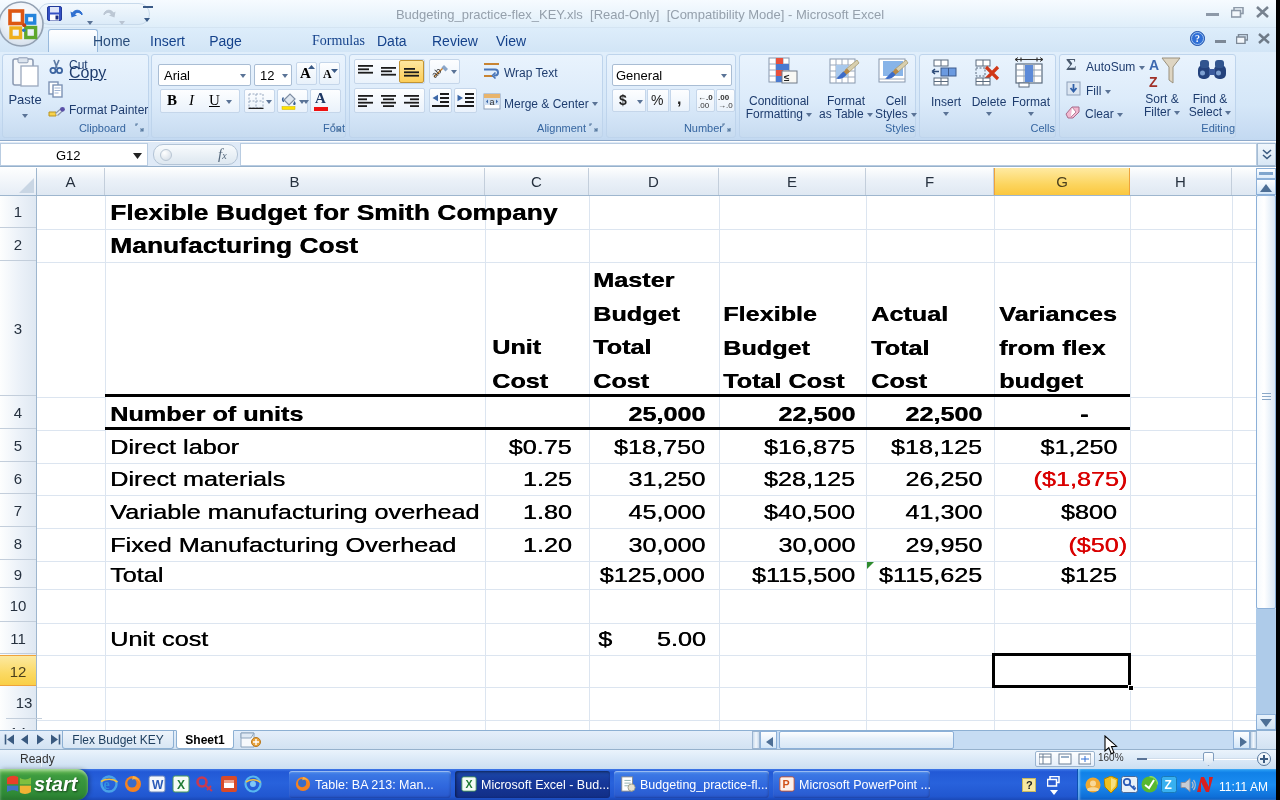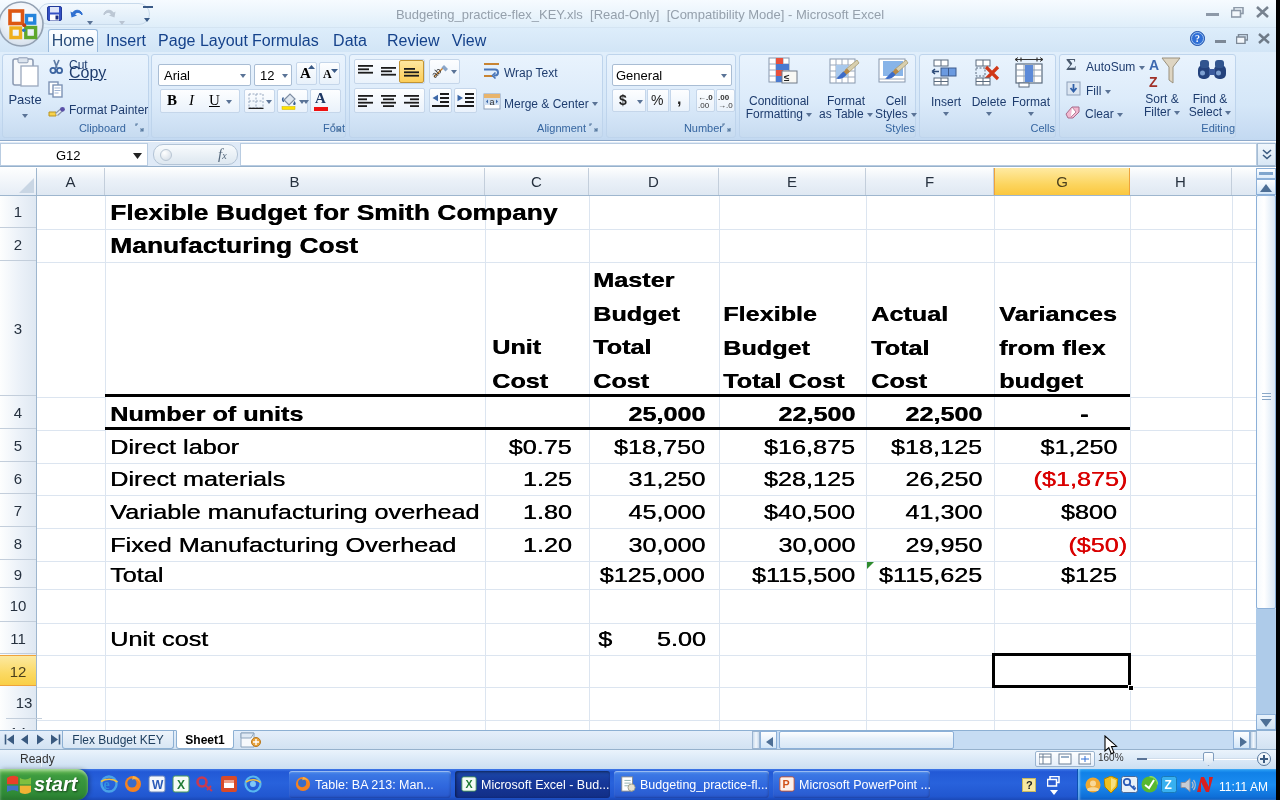--- a/index.html
+++ b/index.html
@@ -1,20 +1,20 @@
 <!DOCTYPE html>
 <html><head><meta charset="utf-8"><style>
 *{margin:0;padding:0;box-sizing:border-box;}
 html,body{width:1280px;height:800px;overflow:hidden;font-family:"Liberation Sans",sans-serif;}
 body{position:relative;background:#fff;}
 .abs{position:absolute;}
 .cell{position:absolute;font-size:21px;color:#000;white-space:nowrap;text-shadow:0.4px 0 0 currentColor;}
 .b{font-weight:bold;}
 .red{color:#d90000;}
-.rtab{position:absolute;top:30px;height:22px;line-height:22px;font-size:16px;color:#15428b;text-align:center;}
+.rtab{position:absolute;top:30px;height:22px;line-height:22px;font-size:14px;color:#15428b;text-align:center;padding-left:45px;}
 .gl{position:absolute;background:#dce5f0;}
 .ch{position:absolute;top:0;height:27px;line-height:27px;text-align:center;font-size:15px;color:#26313f;border-right:1px solid #c3cedb;}
 .rh{position:absolute;left:0;width:36px;text-align:center;font-size:15px;color:#26313f;border-bottom:1px solid #c3cedb;}
 .glabel{position:absolute;bottom:3px;left:0;right:0;text-align:right;font-size:11px;color:#3565a0;}
 .rbtxt{font-size:11px;color:#1e3c6e;position:absolute;white-space:nowrap;}
 .dd{display:inline-block;width:0;height:0;border-left:3px solid transparent;border-right:3px solid transparent;border-top:4px solid #5a7396;vertical-align:middle;}
 </style></head>
 <body>
 
 <div class="abs" style="left:0;top:0;width:1280px;height:28px;background:linear-gradient(#f6fbff,#eaf4fc 55%,#dfeefa);border-bottom:1px solid #d4e4f2;"></div>
@@ -72,21 +72,21 @@
 </svg>
 <svg class="abs" style="left:1256px;top:6px;" width="13" height="12" viewBox="0 0 13 12">
   <path d="M1 1 L12 11 M12 1 L1 11" stroke="#77828f" stroke-width="2.6"></path>
 </svg>
 
 <div class="abs" style="left:0;top:28px;width:1280px;height:24px;background:linear-gradient(#ddedfb,#d2e5f6);"></div>
 <div class="abs" style="left:48px;top:29px;width:50px;height:23px;background:linear-gradient(#fefeff,#f3f9fe 45%,#e0eefb);border:1px solid #98b9dc;border-bottom:none;border-radius:3px 3px 0 0;"></div>
 <div class="rtab" style="left:48px;width:50px;color:#2a4d7b;">Home</div>
 <div class="rtab" style="left:105px;width:42px;">Insert</div>
 <div class="rtab" style="left:158px;width:90px;">Page Layout</div>
-<div class="rtab" style="left:252px;width:60px;">Formulas</div>
+<div class="rtab" style="left:267px;width:60px;font-family:Liberation Serif, serif;">Formulas</div>
 <div class="rtab" style="left:332px;width:36px;">Data</div>
 <div class="rtab" style="left:387px;width:46px;">Review</div>
 <div class="rtab" style="left:451px;width:36px;">View</div>
 
 <svg class="abs" style="left:1190px;top:31px;" width="15" height="15" viewBox="0 0 15 15">
  <circle cx="7.5" cy="7.5" r="7" fill="#2f6fd6" stroke="#1d4fa8"></circle>
  <circle cx="7.5" cy="7.5" r="6" fill="none" stroke="#9cc1ee"></circle>
  <text x="7.5" y="11" font-size="10" font-weight="bold" fill="#fff" text-anchor="middle" font-family="Liberation Serif">?</text>
 </svg>
 <div class="abs" style="left:1215px;top:40px;width:11px;height:3px;background:#7c8896;"></div>

